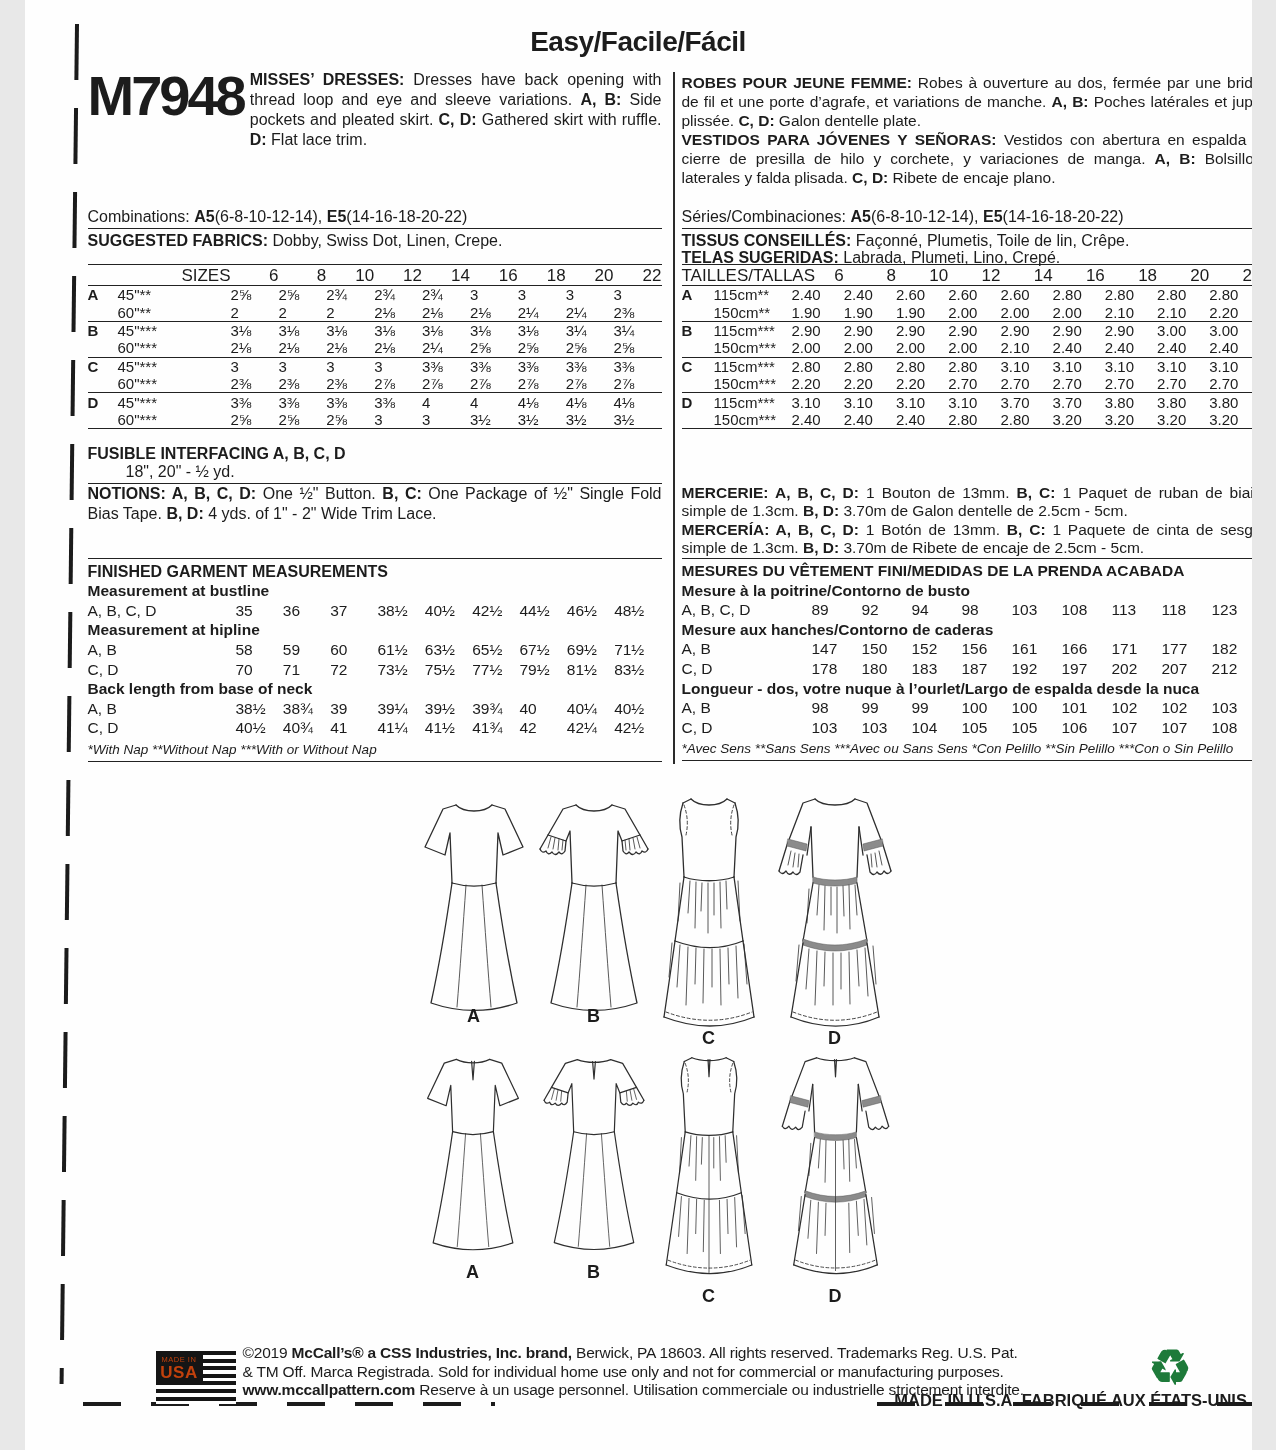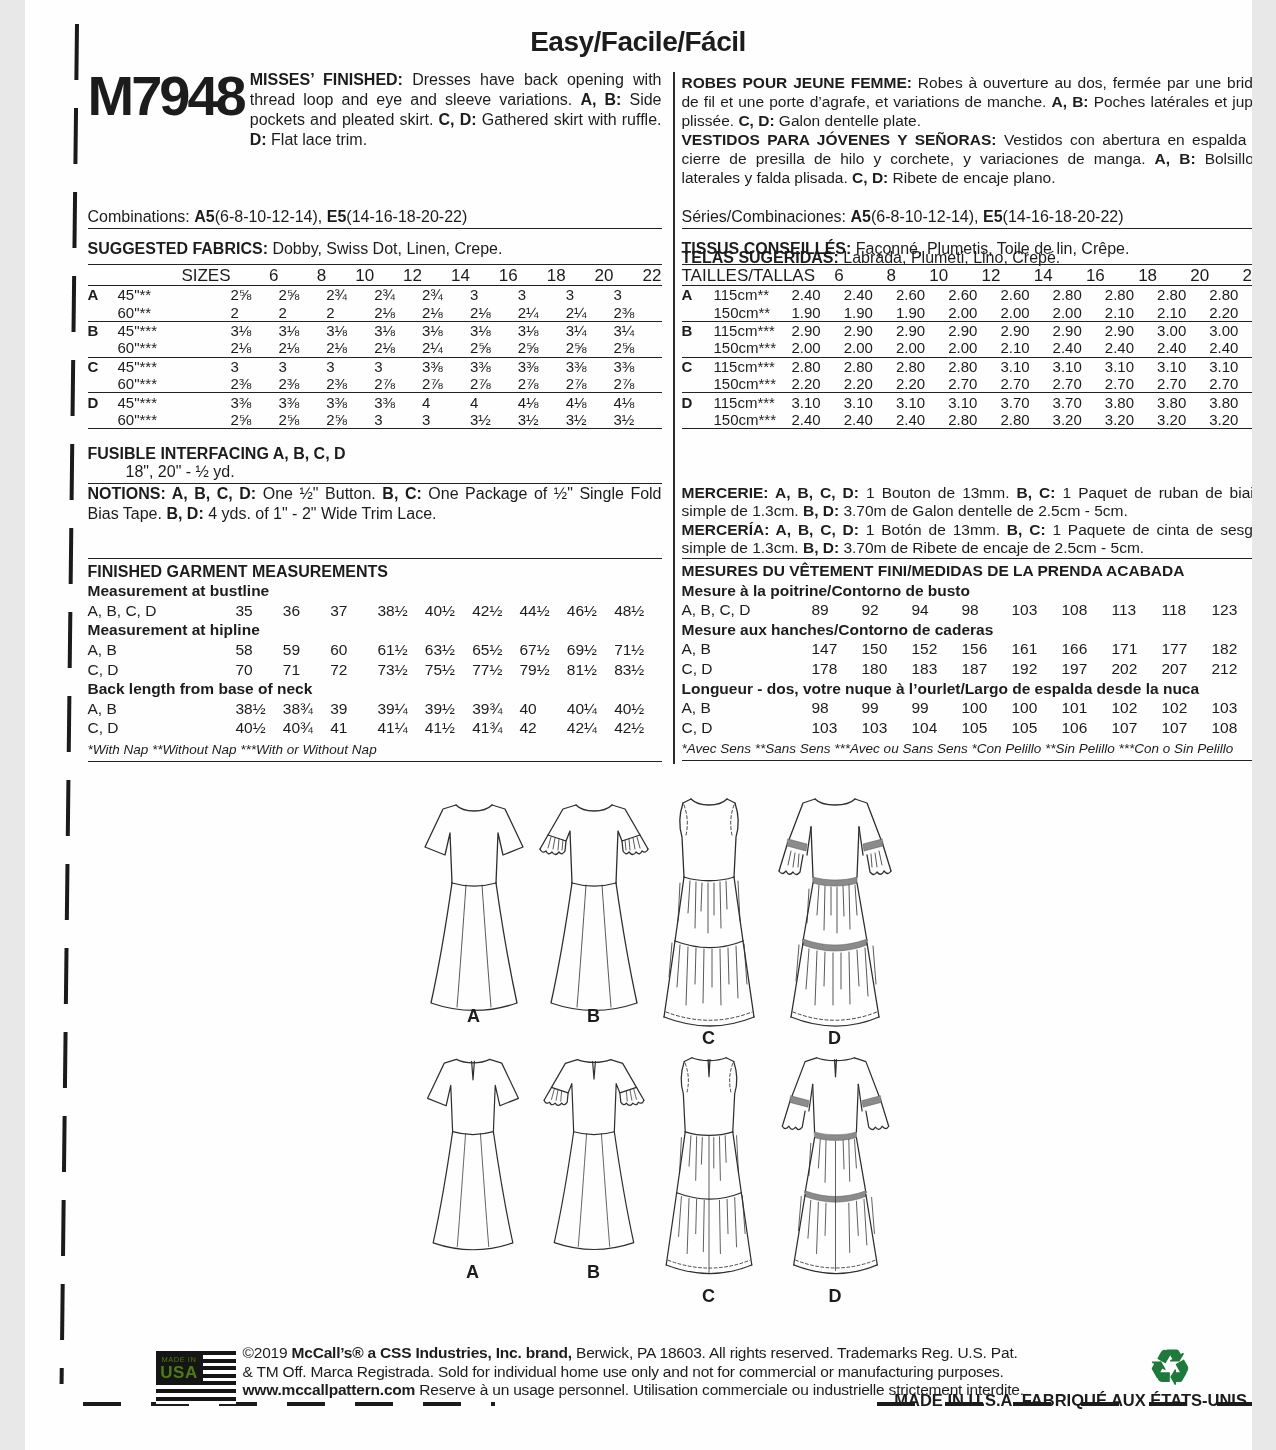--- a/index.html
+++ b/index.html
@@ -23,21 +23,21 @@
   
   .col{position:absolute;top:70px;}
   .col-left{left:63px;width:574px;}
   .col-right{left:657px;width:580px;}
   .abs{position:absolute;left:0;right:0;}
   .head{display:flex;gap:6px;align-items:flex-start;}
   .pattern-number{font-size:56px;font-weight:700;letter-spacing:-3px;line-height:.92;flex:0 0 auto;}
   .desc{font-size:16px;line-height:1.25;text-align:justify;}
   .desc-p{font-size:15.5px;line-height:1.22;text-align:justify;}
   .line16{font-size:16px;}
-  .rule-top{border-top:1.5px solid #222;padding-top:11px;}
+  .rule-top{border-top:1.5px solid #222;padding-top:3px;}
   .rule-bottom{border-bottom:1.5px solid #222;padding-bottom:3px;}
   table{border-collapse:collapse;width:100%;table-layout:fixed;}
   .yardage{border-top:1.5px solid #222;border-bottom:1.5px solid #222;}
   .yardage td{font-size:15px;height:17.4px;padding:0;white-space:nowrap;line-height:1;}
   .yardage tr.hdr td{border-bottom:1.5px solid #222;height:20px;font-size:17px;vertical-align:middle;text-align:right;}
   .yardage tr.sep td{border-top:1.5px solid #222;}
   td.b{font-weight:700;}
   .meas td{font-size:15.5px;height:19.6px;padding:0;white-space:nowrap;line-height:1;vertical-align:middle;}
   .block-title{font-weight:700;font-size:15.5px;line-height:1.2;}
   .title16{font-size:16px;}
@@ -53,21 +53,21 @@
   .view path.d{stroke-dasharray:3 2.5;stroke-width:.9;}
   .view path.lace{fill:#8b8b8b;stroke:#555;stroke-width:.5;}
   .view-label{position:absolute;font-weight:700;font-size:18px;text-align:center;}
   
   .footer-text{position:absolute;left:218px;top:1344px;width:932px;font-size:15.5px;
                line-height:1.2;letter-spacing:-.2px;}
   .made-line{position:absolute;top:1391px;left:0;width:100%;text-align:right;font-weight:700;
              font-size:16.5px;}
   .logo{position:absolute;left:131px;top:1351px;width:80px;height:53px;
         background:repeating-linear-gradient(to bottom,#151515 0 4px,#fff 4px 7.6px);}
-  .logo-box{position:absolute;left:0;top:3px;width:47px;height:31px;background:#151515;color:#4d7c0f;
+  .logo-box{position:absolute;left:0;top:3px;width:47px;height:31px;background:#151515;color:#c2410c;
             text-align:center;}
   .logo-made{font-size:7.5px;letter-spacing:.5px;line-height:1.5;}
   .logo-usa{font-size:17px;font-weight:700;line-height:.9;letter-spacing:.5px;}
   .recycle{position:absolute;left:1124px;top:1344px;font-size:48px;line-height:1;font-weight:700;}
 </style>
 </head>
 <body>
 
 <div class="page">
 
@@ -75,21 +75,21 @@
   <div class="edge edge-right"></div>
   <div class="dash dash-left"></div>
   <div class="dash dash-right"></div>
   <div class="divider"></div>
 
   <div class="difficulty">Easy/Facile/Fácil</div>
 
   <div class="col col-left">
     <div class="head">
       <div class="pattern-number">M7948</div>
-      <p class="desc"><span class="b">MISSES’ FINISHED: </span><span>Dresses have back opening with thread loop and eye and sleeve variations. </span><span class="b">A, B: </span><span>Side pockets and pleated skirt. </span><span class="b">C, D: </span><span>Gathered skirt with ruffle. </span><span class="b">D: </span><span>Flat lace trim.</span></p>
+      <p class="desc"><span class="b">MISSES’ DRESSES: </span><span>Dresses have back opening with thread loop and eye and sleeve variations. </span><span class="b">A, B: </span><span>Side pockets and pleated skirt. </span><span class="b">C, D: </span><span>Gathered skirt with ruffle. </span><span class="b">D: </span><span>Flat lace trim.</span></p>
     </div>
     <p class="abs line16" style="top:138px"><span>Combinations: </span><span class="b">A5</span><span>(6-8-10-12-14), </span><span class="b">E5</span><span>(14-16-18-20-22)</span></p>
     <p class="abs line16 rule-top" style="top:158px"><span class="b">SUGGESTED FABRICS: </span><span>Dobby, Swiss Dot, Linen, Crepe.</span></p>
     <table class="abs yardage" style="top:194px">
       <colgroup>
           <col style="width:30px">
           <col style="width:113px">
         </colgroup>
       <tbody>
           <tr class="hdr">

